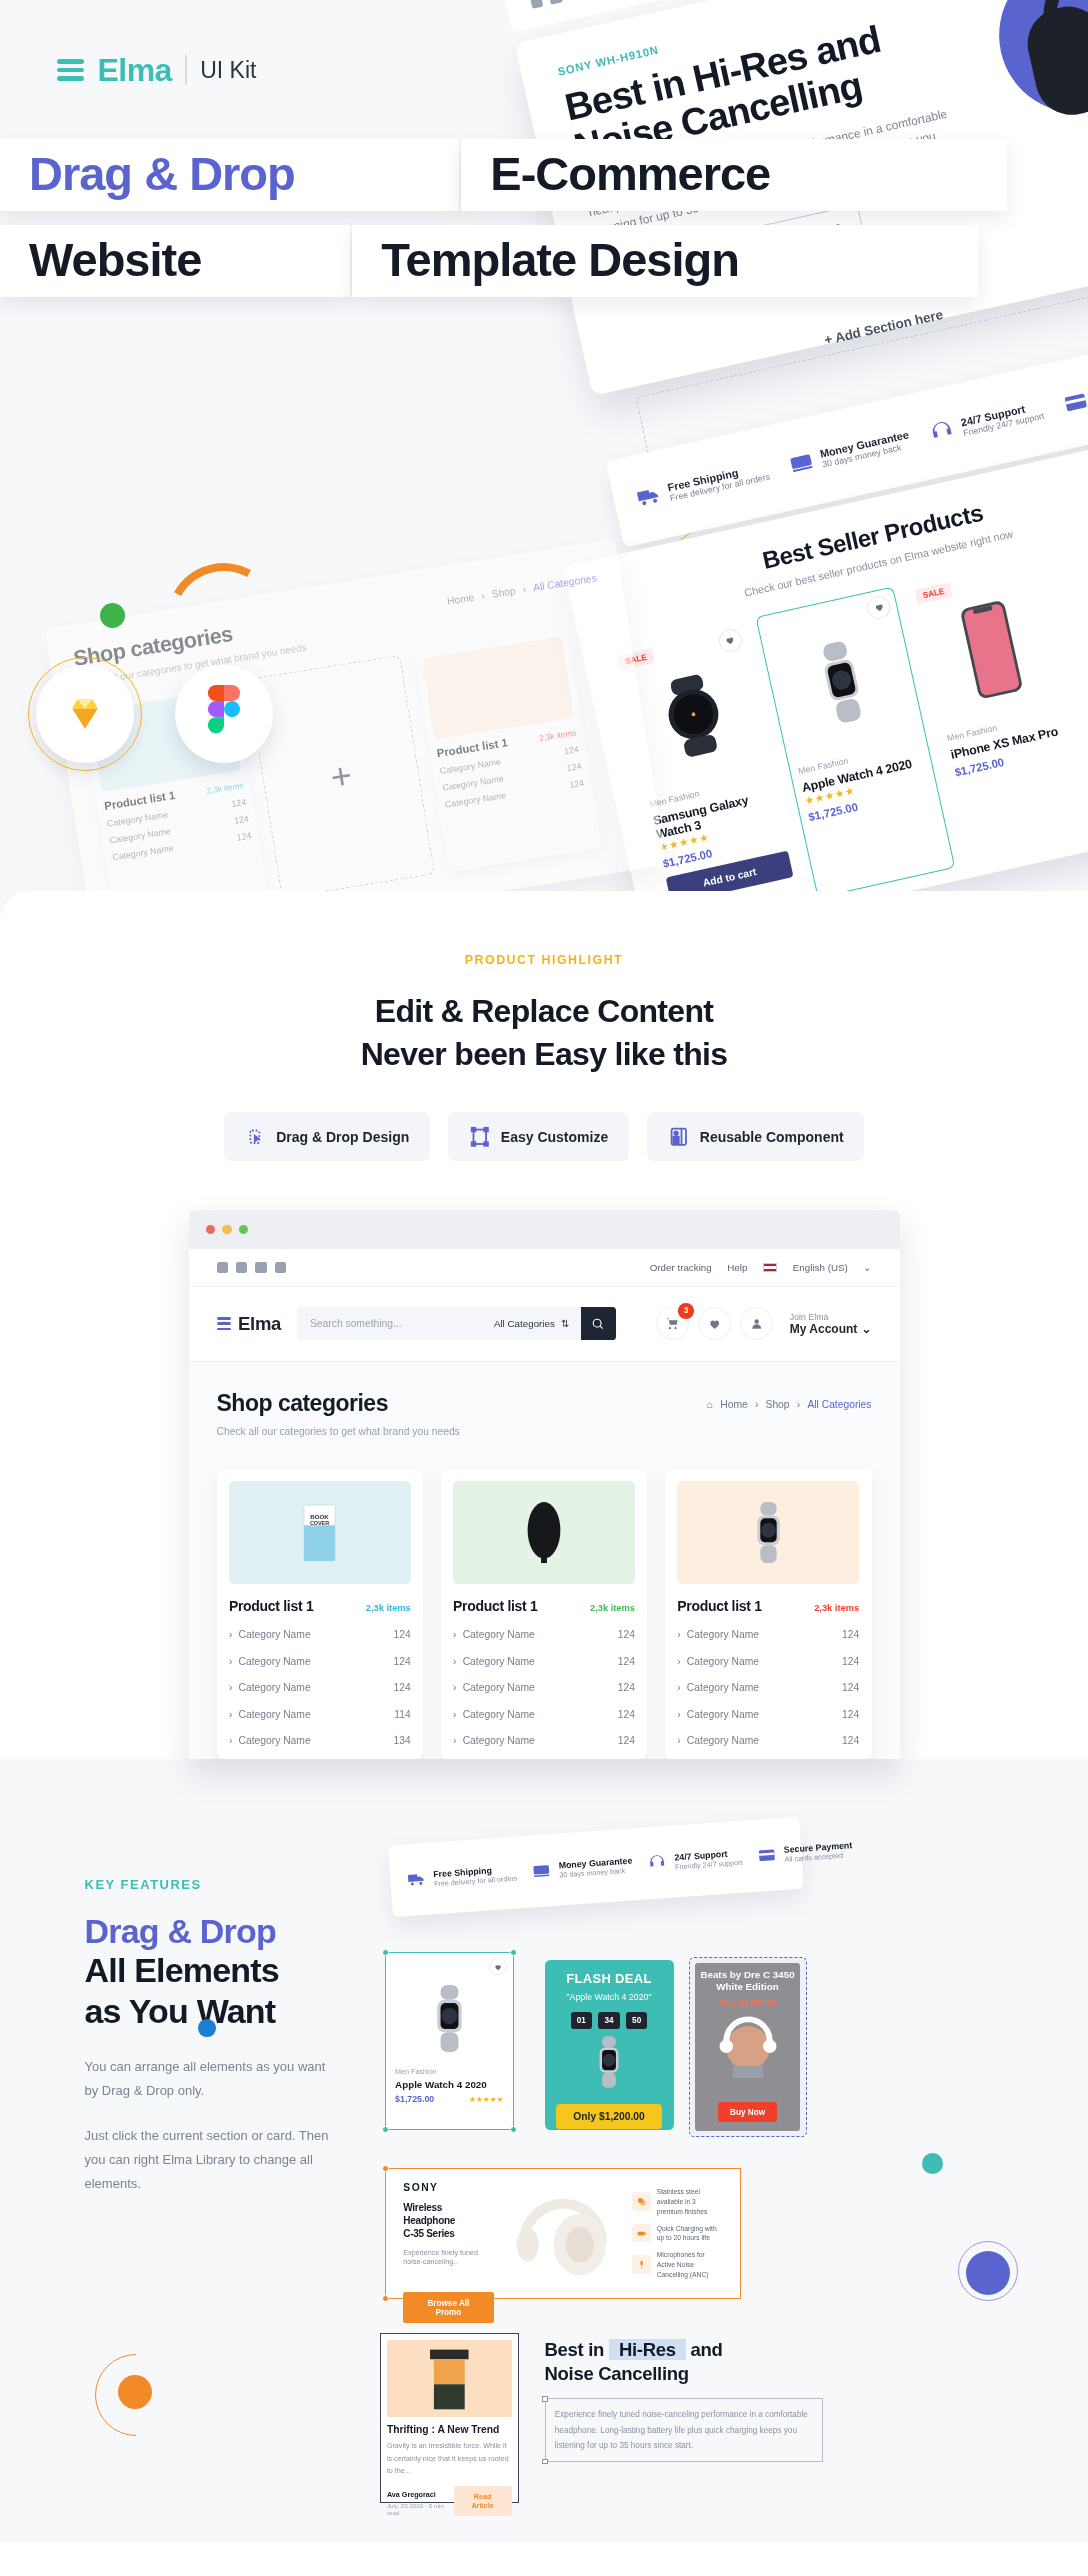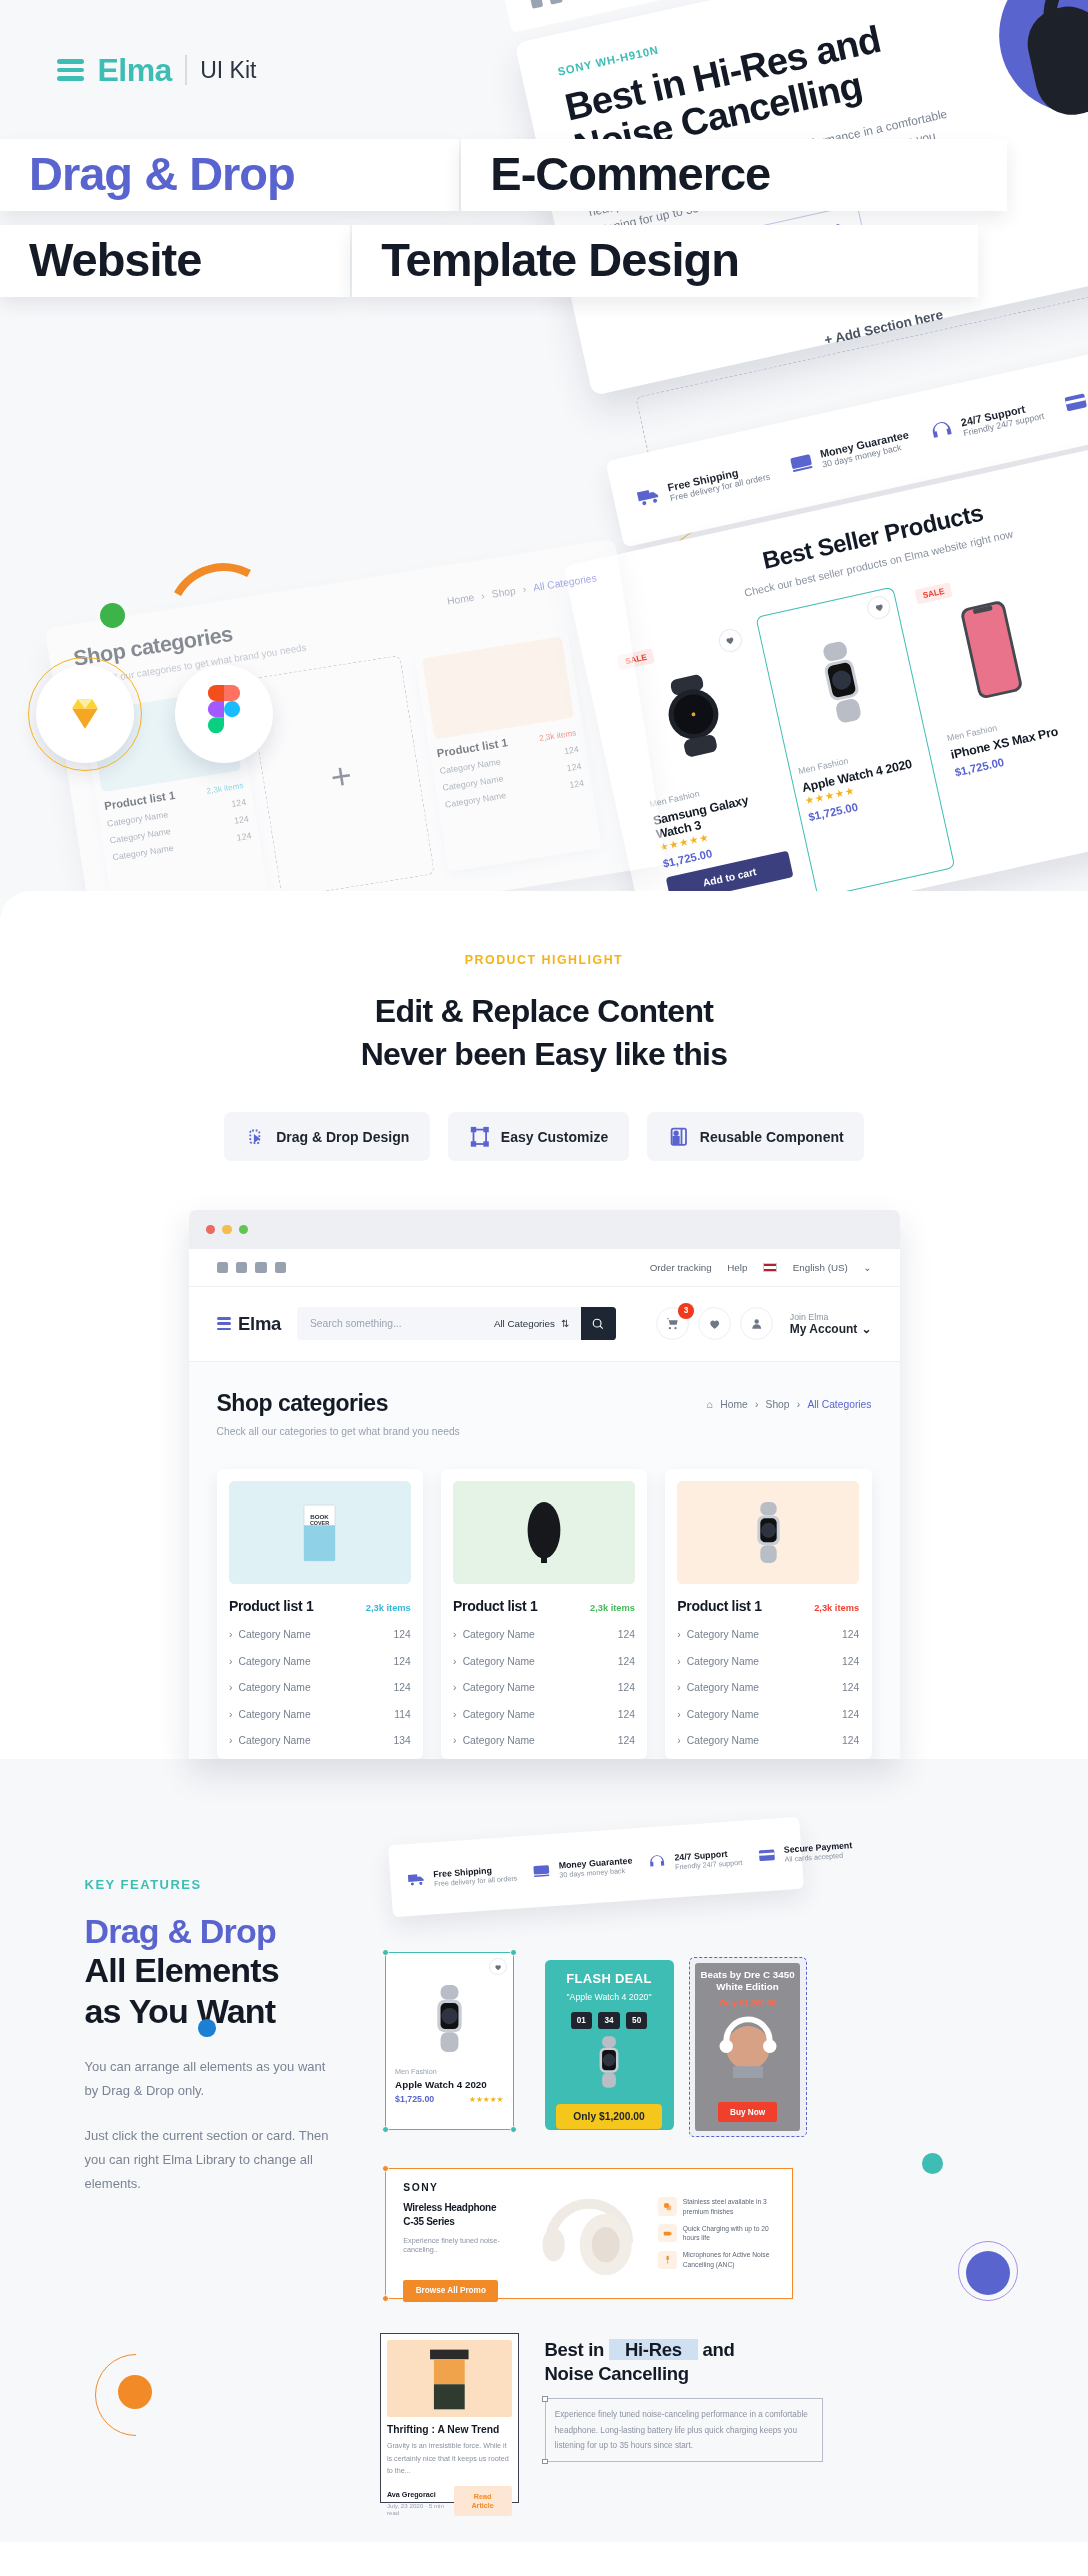--- a/index.html
+++ b/index.html
@@ -323,21 +323,21 @@
   .kf-beats {
     position:absolute; top:126px; left:314px; width:118px; height:180px;
     border:1px dashed #5a64cf; border-radius:5.2px; padding:5.2px; background:#eef0f6;
   }
   .beats-in { width:100%; height:100%; background:#8e8e93; border-radius:3.1px; position:relative; overflow:hidden; display:flex; flex-direction:column; align-items:center; padding-top:6px; }
   .beats-t { color:#fff; font-size:9.8px; font-weight:700; text-align:center; line-height:1.25; }
   .beats-p { color:#ff6a4d; font-size:8.2px; font-weight:700; margin-top:5.2px; }
   .beats-btn { position:absolute; bottom:8.2px; background:#f0402b; color:#fff; border:none; font-size:8.2px; font-weight:700; padding:5.7px 12.4px; border-radius:2.6px; cursor:pointer; }
 
   .kf-sony {
-    position:absolute; top:337px; left:10.3px; width:408px; height:131px;
+    position:absolute; top:337px; left:10.3px; width:356px; height:131px;
     background:#fff; border:1px solid #f28a27; padding:13.4px 17.5px; display:flex; gap:10.3px;
   }
   .sony-brand { font-size:10.3px; font-weight:700; letter-spacing:1.5px; }
   .sony-h { font-size:10px; font-weight:700; line-height:1.25; margin-top:9.3px; letter-spacing:-0.3px; }
   .sony-p { font-size:7.2px; color:#8a92a1; margin-top:7.2px; }
   .sony-btn { margin-top:26px; background:#f28a27; color:#fff; border:none; font-size:8.2px; font-weight:700; padding:6.7px 12.4px; border-radius:2.1px; cursor:pointer; }
   .sony-feats { width:129px; display:flex; flex-direction:column; gap:7.2px; justify-content:center; }
   .sf { display:flex; gap:6.2px; align-items:center; }
   .sf-ic { width:18.5px;height:18.5px;border-radius:3.6px;background:#fdf0e4; display:flex;align-items:center;justify-content:center;color:#f28a27;flex:0 0 auto; }
   .sf-t { font-size:6.7px; color:#5b6574; line-height:1.45; }
@@ -349,21 +349,21 @@
   .blog-img { height:77px; background:#fbdfc0; border-radius:2.1px; }
   .blog-t { font-size:10.3px; font-weight:700; margin-top:7.2px; }
   .blog-p { font-size:7.2px; color:#8a92a1; margin-top:5.2px; line-height:1.7; }
   .blog-foot { display:flex; align-items:flex-end; justify-content:space-between; margin-top:9.3px; }
   .blog-auth { font-size:7.2px; font-weight:600; }
   .blog-meta { font-size:6.2px; color:#9aa3b2; margin-top:3.1px; }
   .blog-btn { background:#fde7d4; color:#f28a27; border:none; font-size:7.2px; font-weight:600; padding:5.7px 9.3px; border-radius:2.1px; cursor:pointer; }
 
   .kf-hires { position:absolute; top:507px; left:170px; width:278px; }
   .hr-h { font-size:18.5px; font-weight:700; line-height:1.3; letter-spacing:-0.3px; }
-  .hr-mark { background:#cfe0f2; padding:0 16px; }
+  .hr-mark { background:#cfe0f2; padding:0 10px; }
   .hr-box { margin-top:12.4px; border:0.5px solid #b6bdc9; padding:8.2px 9.3px; position:relative; }
   .hr-p { font-size:8.2px; color:#8a92a1; line-height:1.85; }
   .hr-hnd { position:absolute; width:5.7px;height:5.7px;background:#fff;border:0.5px solid #8a92a1; }
   .deco { position:absolute; border-radius:50%; }
   .deco-blue-ring { left:958px; top:1350px; width:60px;height:60px; border:1px solid #a78fe8; z-index:5; }
   .deco-blue-fill { left:966px; top:1360px; width:44px;height:44px; background:#5a64cf; z-index:6; }
   .deco-teal-sm { left:922px; top:1262px; width:20.6px;height:20.6px; background:#3dbdb4; z-index:5; }
   .deco-orange { left:118px; top:1484px; width:34px;height:34px; background:#f28a27; z-index:6; }
   .deco-orange-ring { left:95px; top:1463px; width:82px;height:82px; border:1px solid #f28a27; clip-path:inset(0 50% 0 0); z-index:5; }
   .deco-blue-dot-hl { left:198px; top:1128px; width:17.5px;height:17.5px; background:#1b7fd4; z-index:6; }

